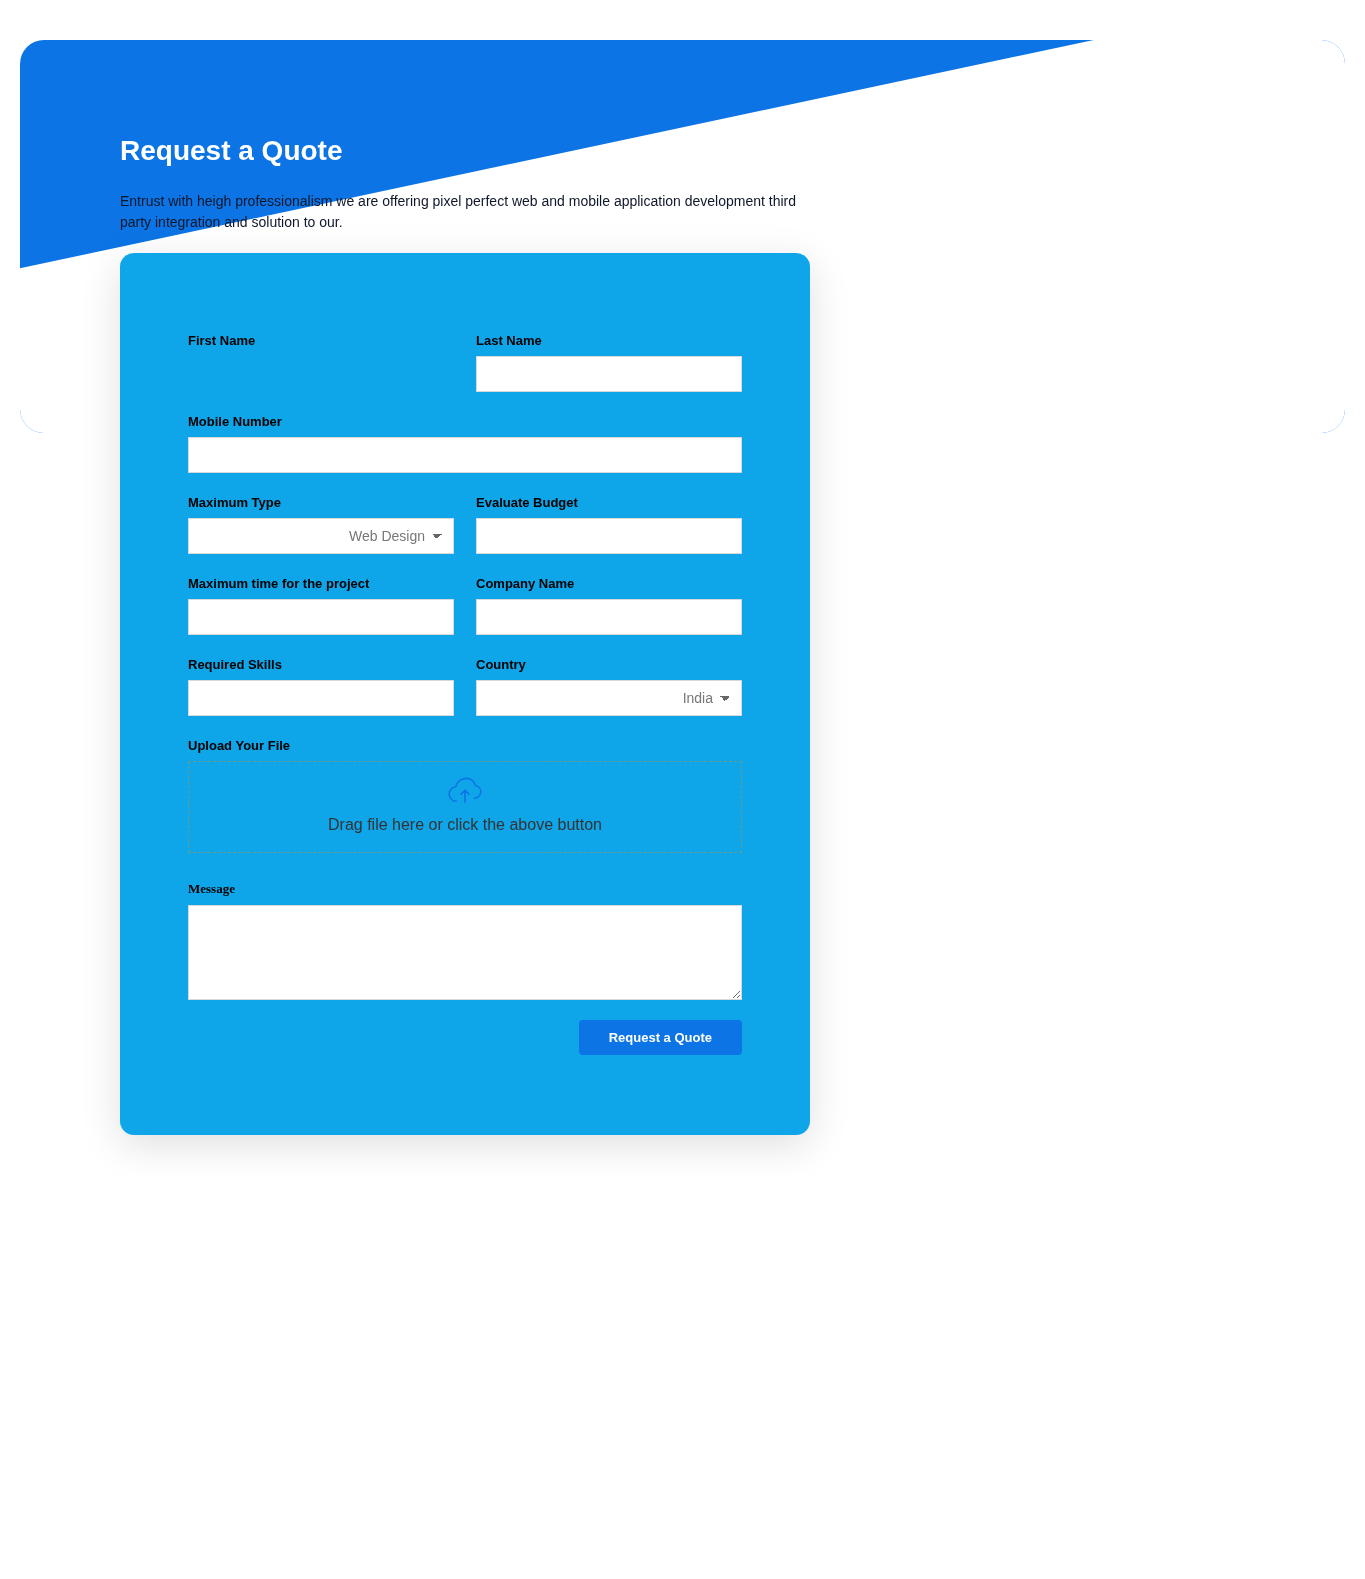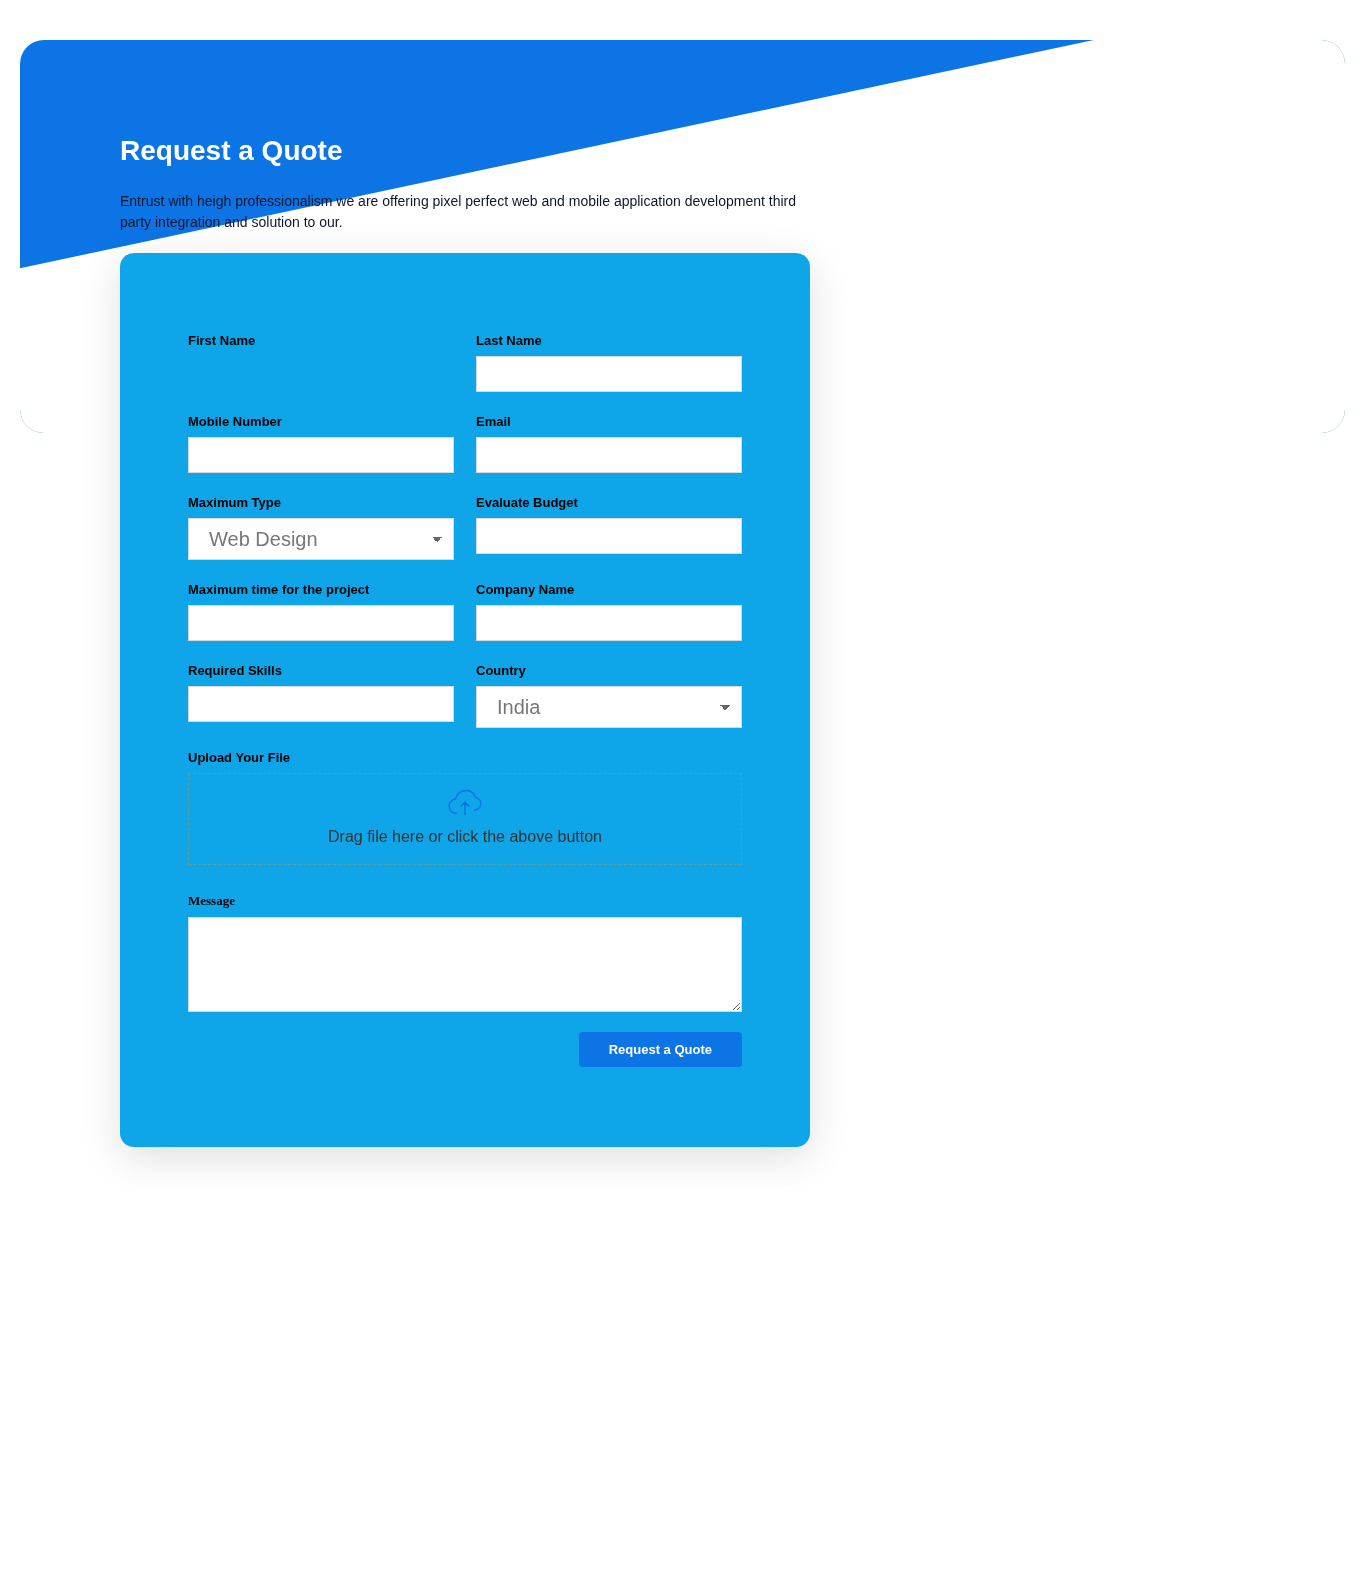--- a/index.html
+++ b/index.html
@@ -90,32 +90,33 @@
       color: #555;
       outline: none;
       font-family: inherit;
     }
     .form-input::placeholder {
       color: #999;
     }
     .form-select {
       width: 100%;
       border: 1px solid #d8d8d8;
-      padding: 9px 20px;
-      font-size: 20px;
+      padding: 9px 28px;
+      font-size: 14px;
       color: #777;
       outline: none;
       background: #fff;
       font-family: inherit;
       appearance: none;
       -webkit-appearance: none;
       background-image: linear-gradient(45deg, transparent 50%, #666 50%), linear-gradient(135deg, #666 50%, transparent 50%);
       background-position: calc(100% - 16px) center, calc(100% - 11px) center;
       background-size: 5px 5px, 5px 5px;
       background-repeat: no-repeat;
+      text-align: right;
     }
     .upload-box {
       border: 1px dashed #6a9a8a;
       padding: 14px 10px 18px 10px;
       text-align: center;
       margin-top: 8px;
     }
     .upload-icon svg {
       width: 38px;
       height: 30px;
@@ -174,24 +175,20 @@
       </div>
       <div class="form-group">
         <label class="form-label">Last Name</label>
         <input class="form-input" type="text" placeholder="" style="">
       </div>
     </div>
 
     <div class="form-row">
       <div class="form-group">
         <label class="form-label">Mobile Number</label>
-        <input class="form-input" type="text" placeholder="" style="">
-      </div>
-      <div class="form-group">
-        <label class="form-label">Email</label>
         <input class="form-input" type="text" placeholder="" style="">
       </div>
     </div>
 
     <div class="form-row">
       <div class="form-group">
         <label class="form-label">Maximum Type</label>
         <select class="form-select">
           <option>Web Design</option>
         </select>

